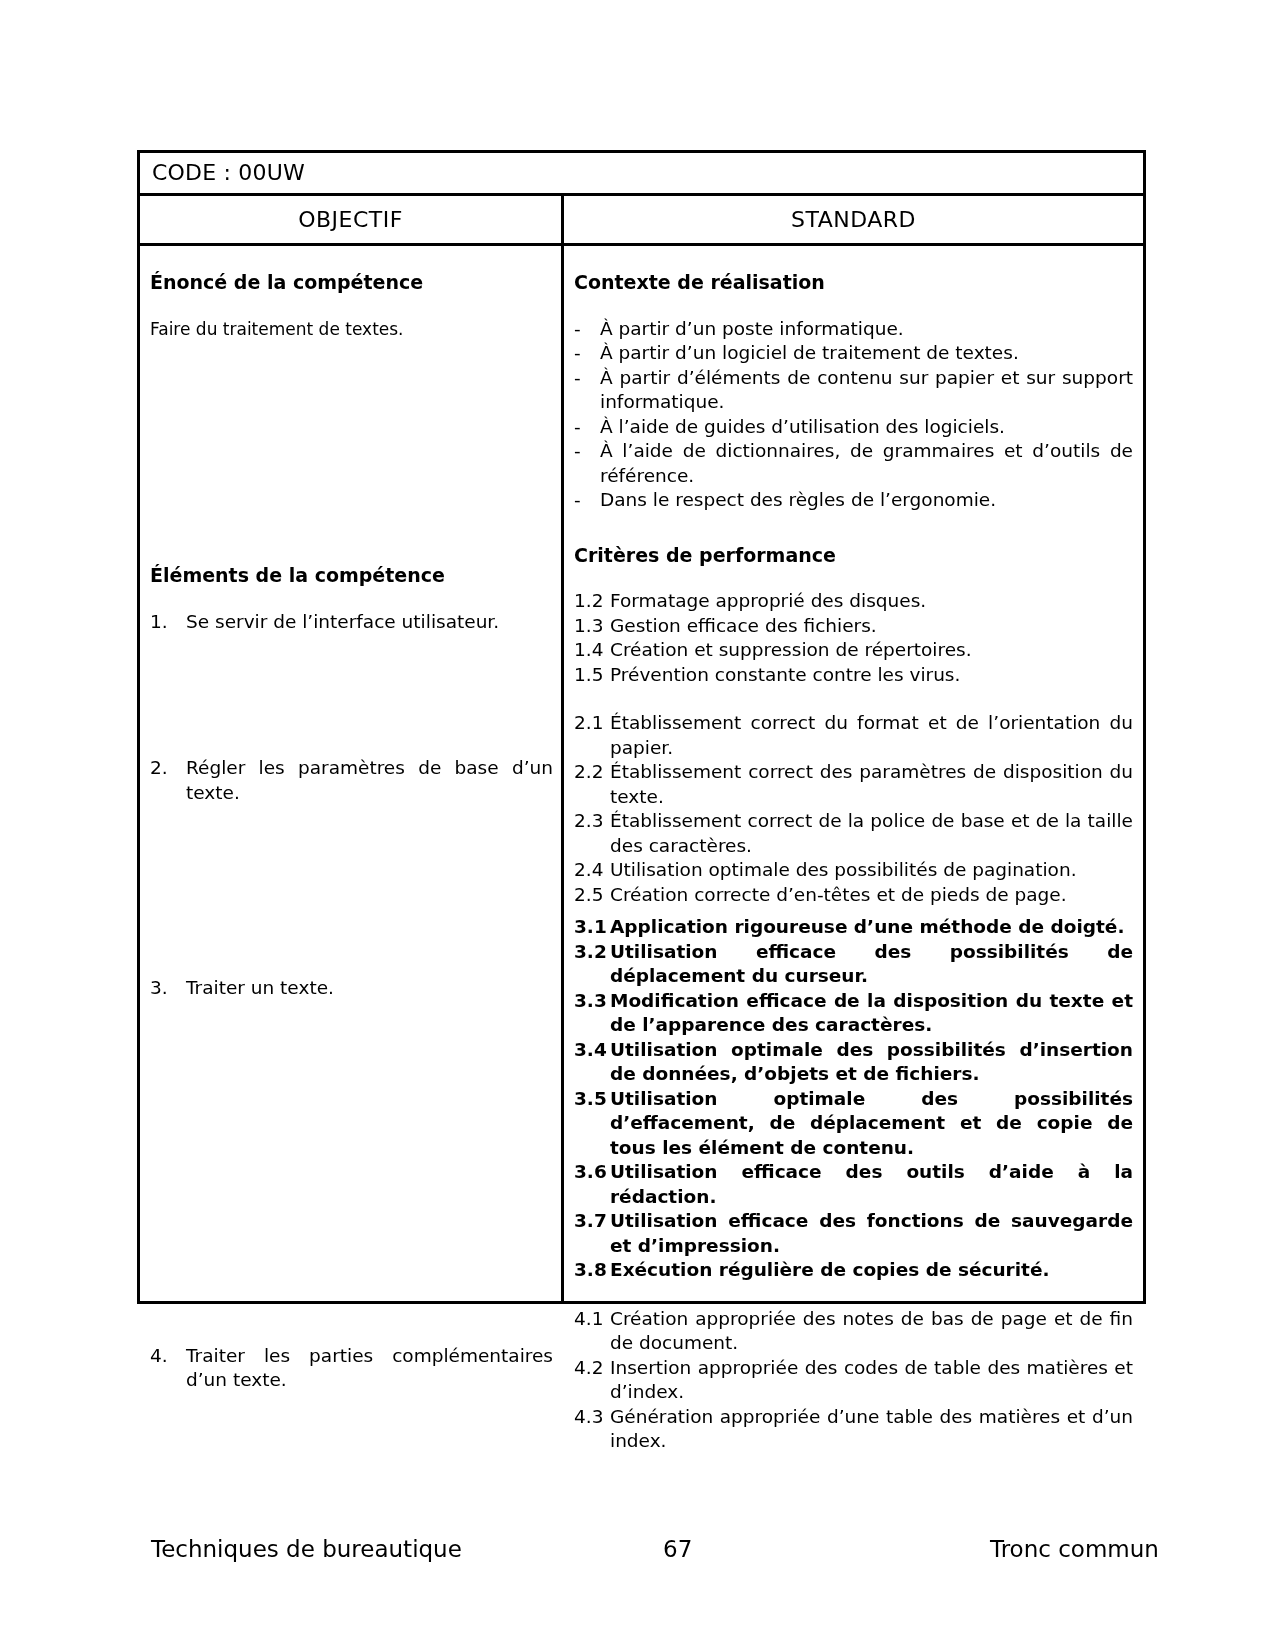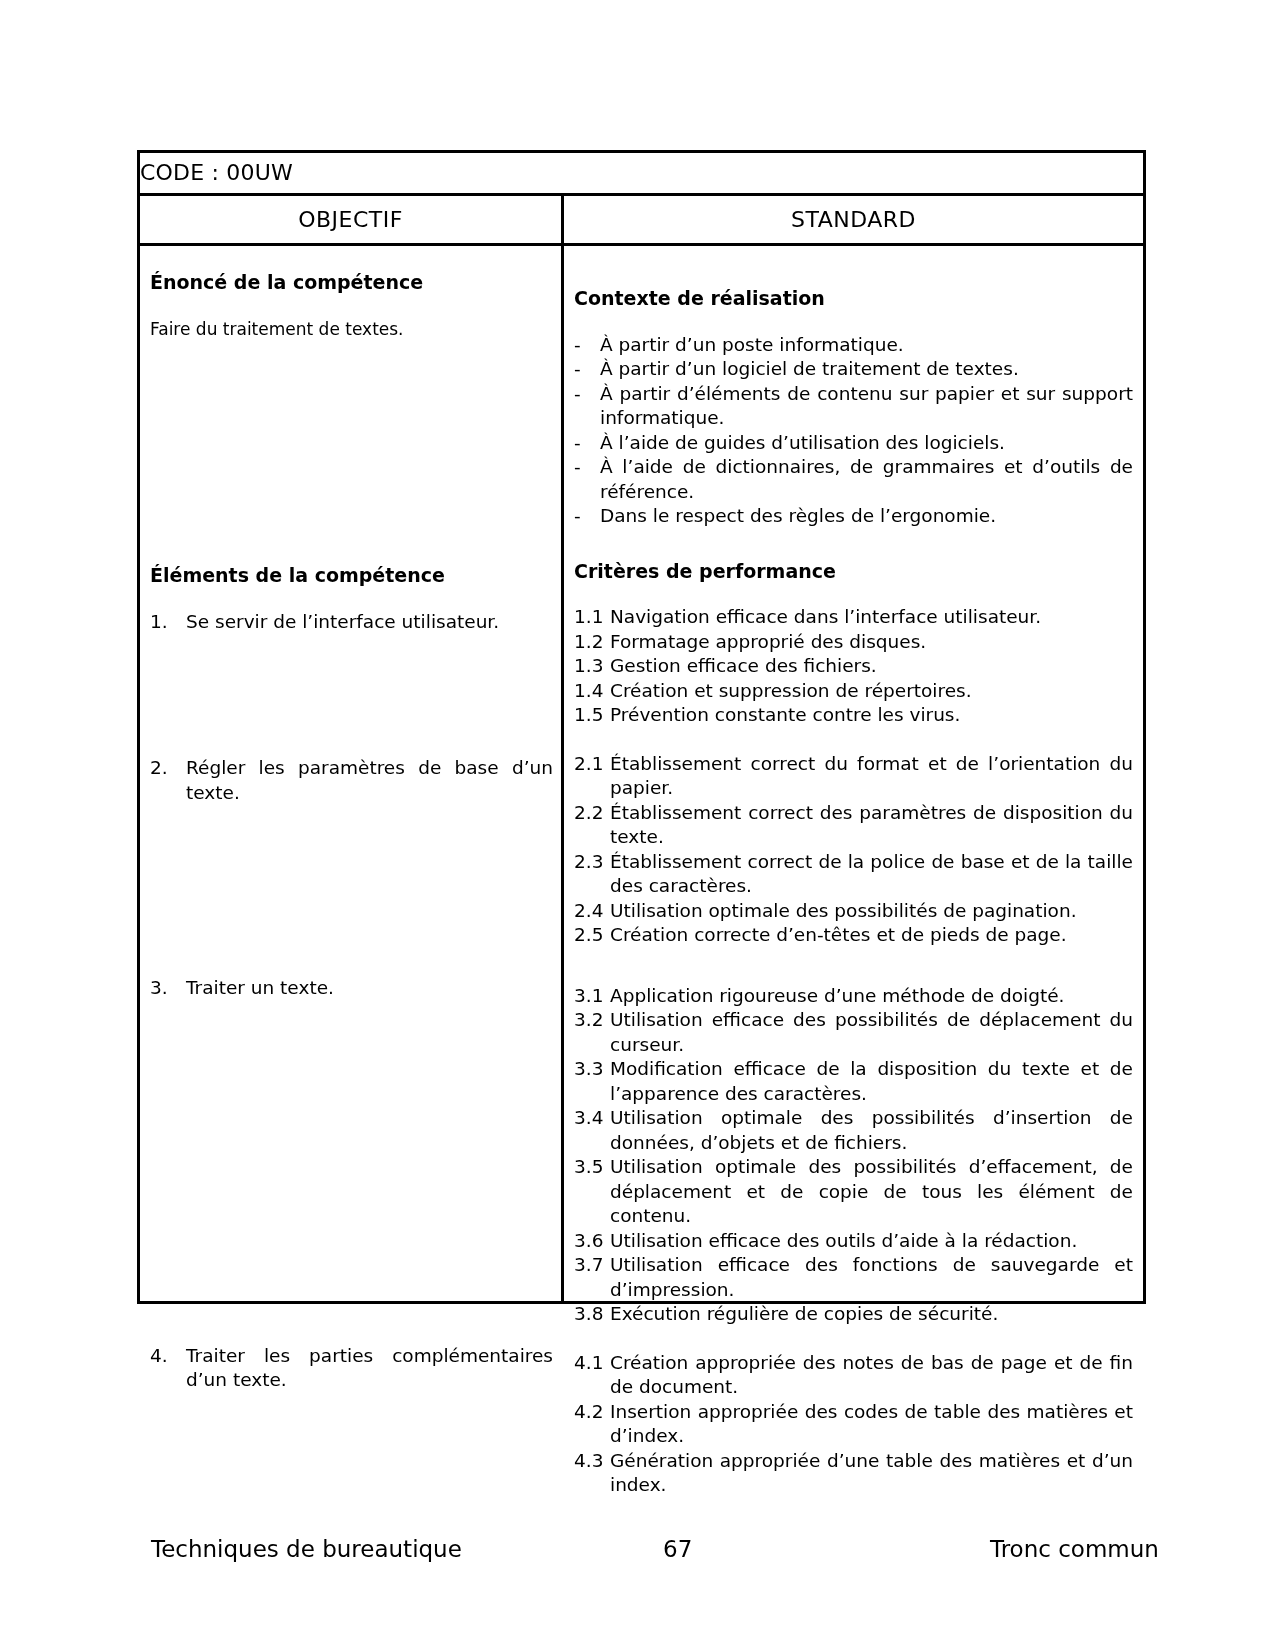--- a/index.html
+++ b/index.html
@@ -1,28 +1,28 @@
 <!DOCTYPE html>
 <html><head>
 <meta charset="utf-8">
 <style>
   html, body { margin:0; padding:0; background:#ffffff; }
   body { width:1275px; height:1650px; position:relative; overflow:hidden;
          font-family:"DejaVu Sans", sans-serif; color:#000; }
   .page-table { position:absolute; left:137px; top:150px; width:1009px;
                 border:3px solid #000; box-sizing:border-box; }
   .code-row { height:43px; border-bottom:3px solid #000; box-sizing:border-box;
-              font-size:22px; line-height:40px; letter-spacing:0.2px; }
+              font-size:22px; line-height:40px; padding-left:12px; letter-spacing:0.2px; }
   .head-row { display:flex; height:50px; border-bottom:3px solid #000; box-sizing:border-box; }
   .head-cell { font-size:22px; line-height:48px; text-align:center; letter-spacing:0.5px; }
   .col-left { width:424px; box-sizing:border-box; border-right:3px solid #000; }
   .col-right { flex:1; box-sizing:border-box; }
   .body-row { display:flex; height:1055px; }
   .body-row .col-left { padding:12px 8px 0 10px; }
-  .body-row .col-right { padding:28px 10px 0 10px; }
+  .body-row .col-right { padding:12px 10px 0 10px; }
   .section-title { font-weight:bold; font-size:19px; line-height:24.5px; margin:12px 0 22px 0; }
   .p { font-size:17px; line-height:24.5px; }
   .item { display:flex; font-size:18.5px; line-height:24.5px; text-align:justify; }
   .item .num { width:36px; flex:none; }
   .item .dash { width:26px; flex:none; }
   .item .txt { flex:1; text-align:justify; }
   .footer { position:absolute; top:1538px; font-size:23px; line-height:22px; }
 </style>
 </head>
 <body>
@@ -87,24 +87,20 @@
         <div class="item">
             <span class="dash">-</span>
             <span class="txt">Dans le respect des règles de l’ergonomie.</span>
           </div>
       </div>
 
       <div class="section-title" style="margin-top:30px;">Critères de performance</div>
 
       <div>
         <div class="item">
-            <span class="num">1.1</span>
-            <span class="txt">Navigation efficace dans l’interface utilisateur.</span>
-          </div>
-        <div class="item">
             <span class="num">1.2</span>
             <span class="txt">Formatage approprié des disques.</span>
           </div>
         <div class="item">
             <span class="num">1.3</span>
             <span class="txt">Gestion efficace des fichiers.</span>
           </div>
         <div class="item">
             <span class="num">1.4</span>
             <span class="txt">Création et suppression de répertoires.</span>
@@ -131,21 +127,21 @@
         <div class="item">
             <span class="num">2.4</span>
             <span class="txt">Utilisation optimale des possibilités de pagination.</span>
           </div>
         <div class="item">
             <span class="num">2.5</span>
             <span class="txt">Création correcte d’en-têtes et de pieds de page.</span>
           </div>
       </div>
 
-      <div style="margin-top:36px;">
+      <div style="margin-top:8px;font-weight:bold;">
         <div class="item">
             <span class="num">3.1</span>
             <span class="txt">Application rigoureuse d’une méthode de doigté.</span>
           </div>
         <div class="item">
             <span class="num">3.2</span>
             <span class="txt">Utilisation efficace des possibilités de déplacement du curseur.</span>
           </div>
         <div class="item">
             <span class="num">3.3</span>

